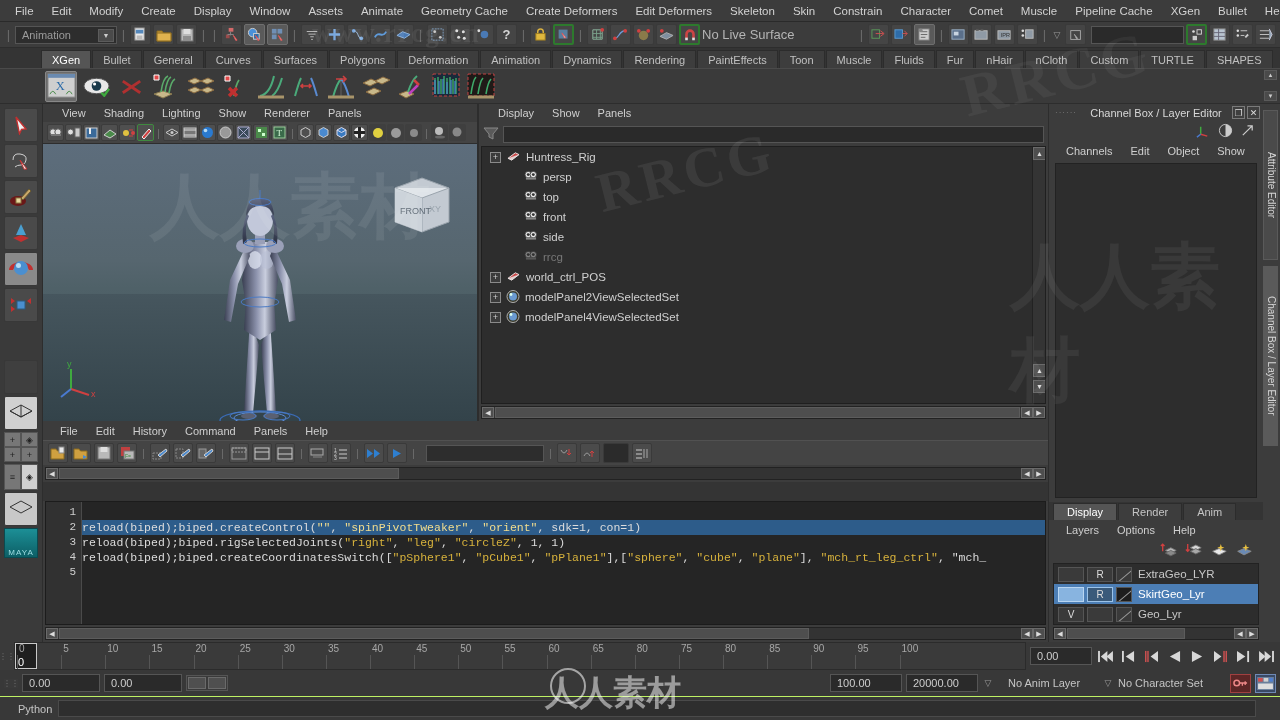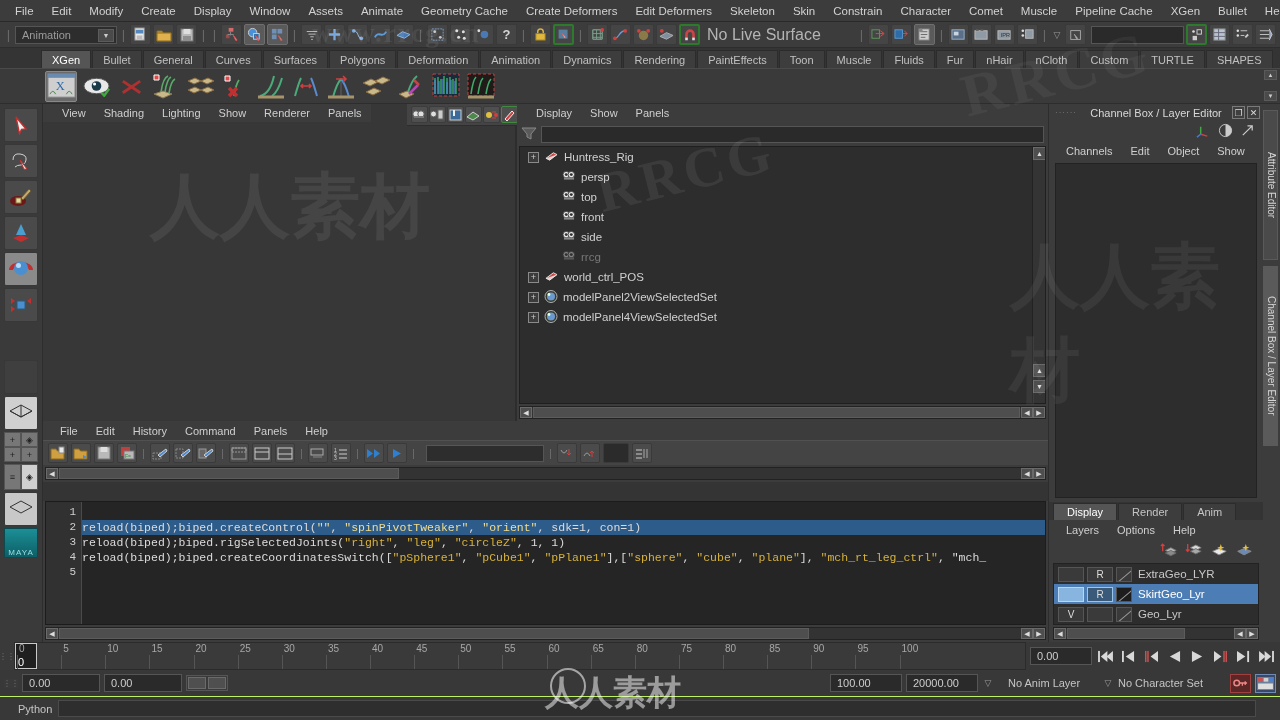--- a/index.html
+++ b/index.html
@@ -27,21 +27,21 @@
   .menuselect .arw{ position:absolute; right:2px; top:2px; width:16px; height:13px;
       background:#4a4a4a; border:1px solid #5c5c5c; display:flex; align-items:center; justify-content:center;
       font-size:7px; color:#ccc;}
   .sep{ width:9px; height:18px; display:flex; align-items:center; justify-content:center; color:#6a6a6a; font-size:13px;}
   .sep::before{content:"|";}
   .tbtn{ width:21px; height:21px; background:#454545; border:1px solid #3a3a3a; border-radius:2px;
          display:flex; align-items:center; justify-content:center; position:relative; overflow:hidden;}
   .tbtn.on{ background:#5a5a5a; border-color:#6e6e6e;}
   .tbtn.green{ border:2px solid #2d7a2d;}
   .tbtn svg{ display:block;}
-  .livesurf{ color:#b4b4b4; font-size:16px; margin-left:5px; white-space:nowrap;}
+  .livesurf{ color:#b4b4b4; font-size:13px; white-space:nowrap;}
   .searchbox{ width:93px; height:18px; background:#2a2a2a; border:1px solid #555; margin-left:3px;}
 
   
   .shelfwrap{ background:#3c3c3c; border-bottom:1px solid #2d2d2d;}
   .shelftabs{ height:20px; display:flex; align-items:flex-end; padding-left:41px; background:#343434;}
   .shelftab{ height:18px; padding:0 10px; background:#3d3d3d; border:1px solid #2c2c2c; border-bottom:none;
      color:#c0c0c0; font-size:11px; display:flex; align-items:center; margin-right:1px;}
   .shelftab.active{ background:#555; color:#fff;}
   .shelfrow{ height:35px; display:flex; align-items:center; padding-left:45px; background:#3a3a3a;
      border-top:1px solid #4a4a4a; gap:3px; position:relative;}
@@ -64,21 +64,21 @@
   .toolgrid div{ width:17px; height:15px; background:#777; border:1px solid #555;
      display:flex;align-items:center;justify-content:center;font-size:9px;color:#222;}
   .mayalogo{ width:34px; height:30px; background:linear-gradient(180deg,#1c8f96,#0d5f66);
      display:flex;align-items:flex-end;justify-content:center; color:#9fdde2; font-size:8px; letter-spacing:1px;
      border:1px solid #0a4a50;}
 
   .centercol{ flex:1; display:flex; flex-direction:column; min-width:0;}
   .midrow{ display:flex; height:360px; min-height:0;}
 
   
-  .viewportpanel{ width:474px; display:flex; border-right:2px solid #2d2d2d;gap:36px;}
+  .viewportpanel{ width:436px; display:flex; flex-direction:column; border-right:2px solid #2d2d2d;}
   .panelmenu{ height:18px; display:flex; align-items:center; background:#3c3c3c; padding-left:10px;}
   .panelmenu span{ padding:0 9px; font-size:11px; color:#cfcfcf;}
   .vptoolbar{ height:22px; background:#444; display:flex; align-items:center; padding-left:4px; gap:1px;
      border-bottom:1px solid #2d2d2d;}
   .vpbtn{ width:17px; height:17px; background:#4f4f4f; border:1px solid #3c3c3c; border-radius:2px;
       display:flex; align-items:center; justify-content:center;}
   .vpsep{ width:7px; text-align:center; color:#6e6e6e; font-size:11px;}
   .viewport{ flex:1; position:relative; overflow:hidden;
      background:linear-gradient(180deg,#5d6d7c 0%, #56666f 42%, #4f6168 52%, #3f4f56 100%);}
   .ground{ position:absolute; left:0; right:0; bottom:0; height:46%;

